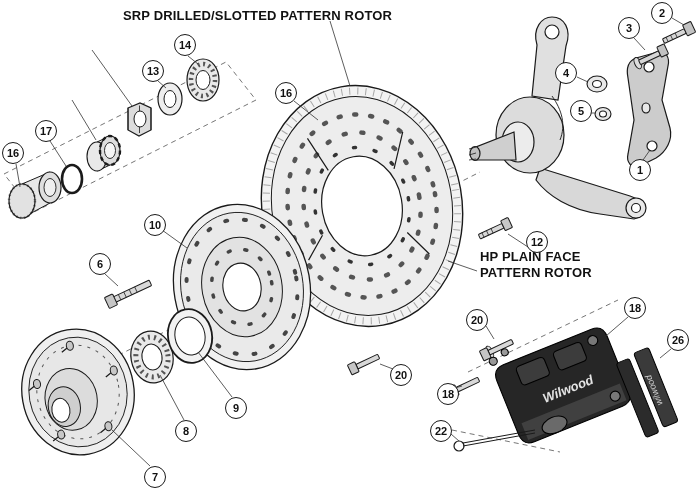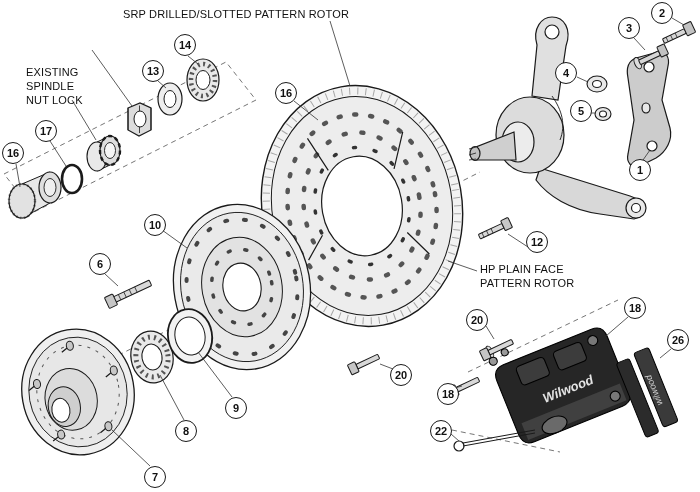--- a/index.html
+++ b/index.html
@@ -5,21 +5,21 @@
   html,body{margin:0;padding:0;background:#fff;font-family:"Liberation Sans",sans-serif;}
   .stage{position:relative;width:700px;height:492px;background:#ffffff;overflow:hidden;}
   .stage svg{position:absolute;left:0;top:0;}
   .callout{
     position:absolute;width:22px;height:22px;box-sizing:border-box;
     border:1.6px solid #1a1a1a;border-radius:50%;background:#fff;
     display:flex;align-items:center;justify-content:center;
     font-size:11px;font-weight:bold;color:#111;z-index:3;
   }
   .dlabel{
-    position:absolute;font-size:11px;font-weight:normal;color:#111;
+    position:absolute;font-size:13px;font-weight:bold;color:#111;
     white-space:pre-line;line-height:1.25;letter-spacing:.15px;z-index:3;
   }
 </style>
 </head>
 <body>
 
 <div class="stage">
 
 <svg width="700" height="492" viewBox="0 0 700 492">
 
@@ -243,24 +243,21 @@
     <path d="M671,349 L660,358"></path>
     <path d="M451,434 L459,441"></path>
     <path d="M330,21 L350,86"></path>
     <path d="M92,50 L132,106"></path>
     <path d="M72,100 L96,140"></path>
     <path d="M477,271 L448,261"></path>
   </g>
 </svg>
 
 <div class="dlabel" style="left:123px;top:8px">SRP DRILLED/SLOTTED PATTERN ROTOR</div>
-<div class="dlabel" style="left:26px;top:66px">EXISTING
-SPINDLE
-NUT LOCK</div>
-<div class="dlabel" style="left:480px;top:263px">HP PLAIN FACE
+<div class="dlabel" style="left:480px;top:249px">HP PLAIN FACE
 PATTERN ROTOR</div>
 
 <div class="callout" style="left:629px;top:159px">1</div>
 <div class="callout" style="left:651px;top:2px">2</div>
 <div class="callout" style="left:618px;top:17px">3</div>
 <div class="callout" style="left:555px;top:62px">4</div>
 <div class="callout" style="left:570px;top:100px">5</div>
 <div class="callout" style="left:89px;top:253px">6</div>
 <div class="callout" style="left:144px;top:466px">7</div>
 <div class="callout" style="left:175px;top:420px">8</div>

